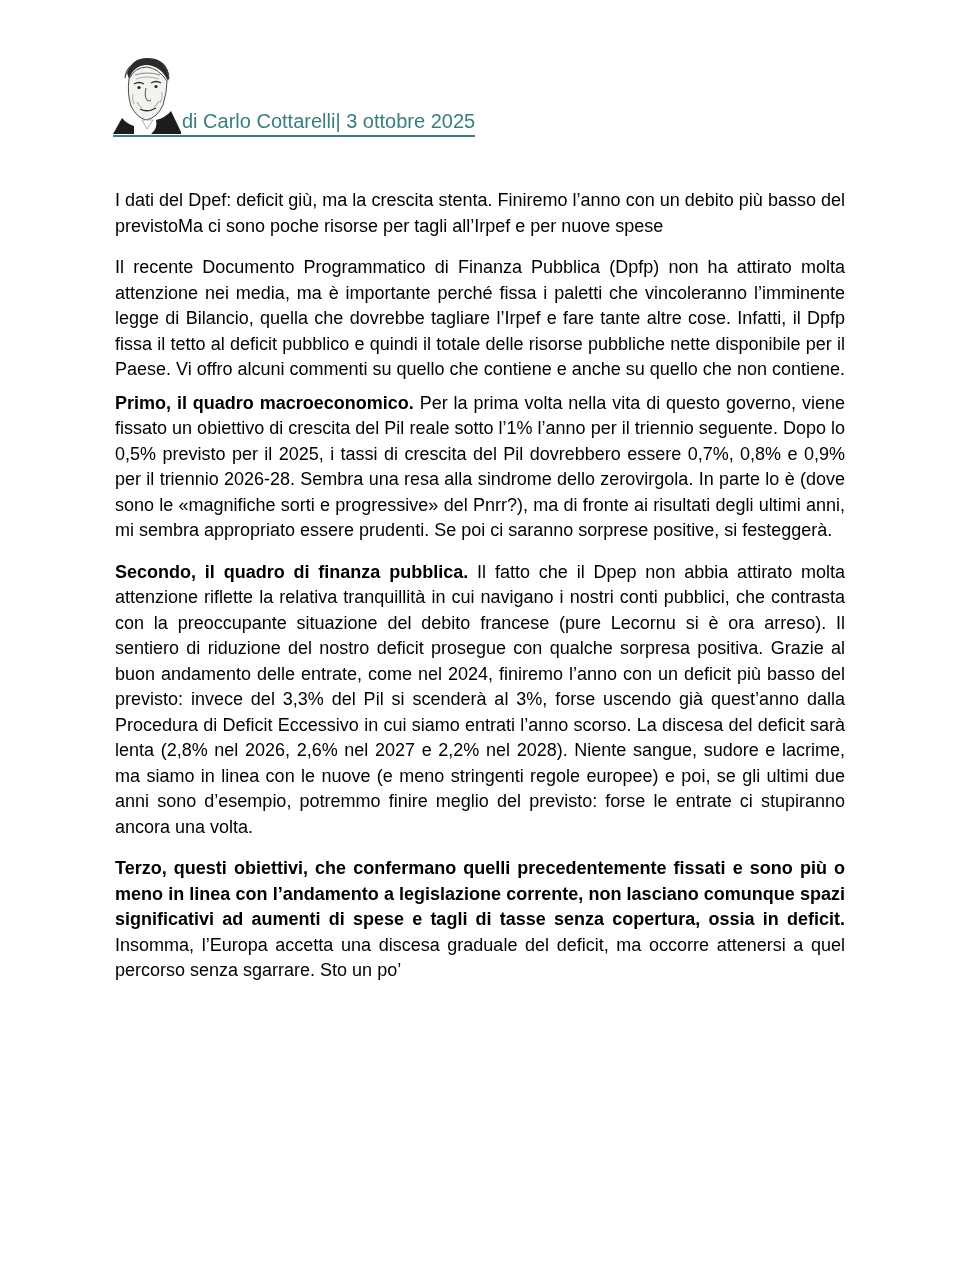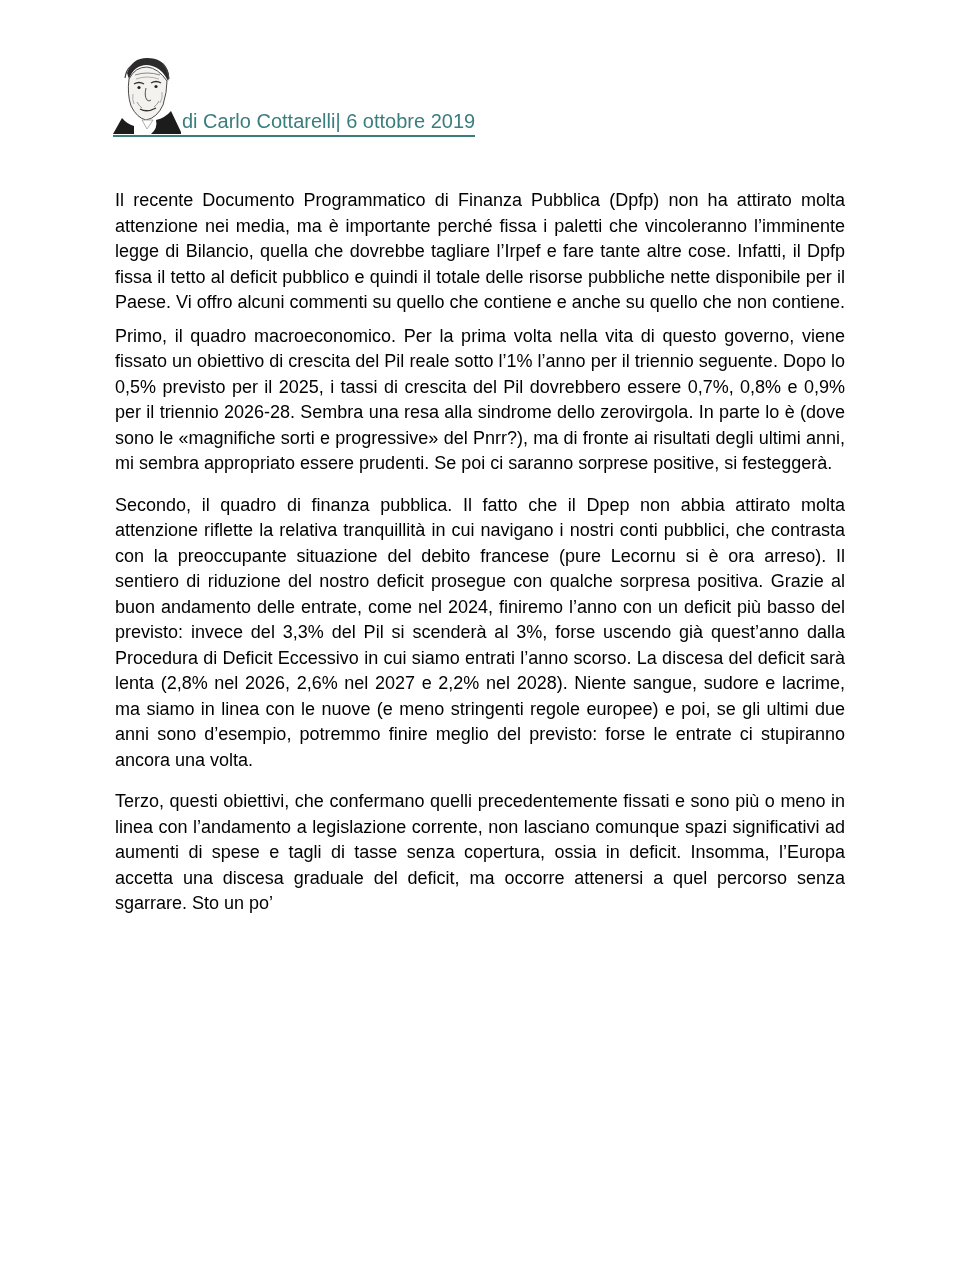--- a/index.html
+++ b/index.html
@@ -41,21 +41,21 @@
   }
 
   .body-text {
     margin: 50px 115px 0 115px;
     font-size: 18px;
     line-height: 25.5px;
     text-align: justify;
   }
   .body-text p { margin: 0 0 16px 0; }
   p.joined-top { margin-bottom: 8px; text-align-last: justify; }
-  b.lead { font-weight: 400; }
+  b.lead { font-weight: 700; }
 </style>
 </head>
 <body>
 
 <div class="page">
 
 
   <div class="byline-row">
     <a class="byline-link" href="#">
       <span class="portrait">
@@ -85,25 +85,26 @@
 
           <path d="M20,40 Q19,46 21,50" stroke="#9a9a9a" stroke-width="0.8" fill="none"></path>
           <path d="M49,38 Q50,44 47,49" stroke="#9a9a9a" stroke-width="0.8" fill="none"></path>
 
           <path d="M0,80 L9,64 Q14,70 21,72 L21,80 Z" fill="#1c1c1c"></path>
           <path d="M43,66 Q52,64 58,57 L68,78 L68,80 L38,80 Q45,74 43,66 Z" fill="#1c1c1c"></path>
 
           <path d="M29,66 L34,75 L40,66 Z" fill="#ffffff" stroke="#999999" stroke-width="0.8"></path>
         </svg>
       </span>
-      <span class="byline-text">di Carlo Cottarelli| 6 ottobre 2019</span>
+      <span class="byline-text">di Carlo Cottarelli| 3 ottobre 2025</span>
     </a>
   </div>
 
   <div class="body-text">
+    <p>I dati del Dpef: deficit giù, ma la crescita stenta. Finiremo l’anno con un debito più basso del previstoMa ci sono poche risorse per tagli all’Irpef e per nuove spese</p>
 
     <p class="joined-top"><span>Il recente Documento Programmatico di Finanza Pubblica (Dpfp) non ha attirato molta attenzione nei media, ma è importante perché fissa i paletti che vincoleranno l’imminente legge di Bilancio, quella che dovrebbe tagliare l’Irpef e fare tante altre cose. Infatti, il Dpfp fissa il tetto al deficit pubblico e quindi il totale delle risorse pubbliche nette disponibile per il Paese. Vi offro alcuni commenti su quello che contiene e anche su quello che non contiene.</span></p>
 
     <p><b class="lead">Primo, il quadro macroeconomico.</b><span> Per la prima volta nella vita di questo governo, viene fissato un obiettivo di crescita del Pil reale sotto l’1% l’anno per il triennio seguente. Dopo lo 0,5% previsto per il 2025, i tassi di crescita del Pil dovrebbero essere 0,7%, 0,8% e 0,9% per il triennio 2026-28. Sembra una resa alla sindrome dello zerovirgola. In parte lo è (dove sono le «magnifiche sorti e progressive» del Pnrr?), ma di fronte ai risultati degli ultimi anni, mi sembra appropriato essere prudenti. Se poi ci saranno sorprese positive, si festeggerà.</span></p>
 
     <p><b class="lead">Secondo, il quadro di finanza pubblica.</b><span> Il fatto che il Dpep non abbia attirato molta attenzione riflette la relativa tranquillità in cui navigano i nostri conti pubblici, che contrasta con la preoccupante situazione del debito francese (pure Lecornu si è ora arreso). Il sentiero di riduzione del nostro deficit prosegue con qualche sorpresa positiva. Grazie al buon andamento delle entrate, come nel 2024, finiremo l’anno con un deficit più basso del previsto: invece del 3,3% del Pil si scenderà al 3%, forse uscendo già quest’anno dalla Procedura di Deficit Eccessivo in cui siamo entrati l’anno scorso. La discesa del deficit sarà lenta (2,8% nel 2026, 2,6% nel 2027 e 2,2% nel 2028). Niente sangue, sudore e lacrime, ma siamo in linea con le nuove (e meno stringenti regole europee) e poi, se gli ultimi due anni sono d’esempio, potremmo finire meglio del previsto: forse le entrate ci stupiranno ancora una volta.</span></p>
 
     <p><b class="lead">Terzo, questi obiettivi, che confermano quelli precedentemente fissati e sono più o meno in linea con l’andamento a legislazione corrente, non lasciano comunque spazi significativi ad aumenti di spese e tagli di tasse senza copertura, ossia in deficit.</b><span> Insomma, l’Europa accetta una discesa graduale del deficit, ma occorre attenersi a quel percorso senza sgarrare. Sto un po’</span></p>
   </div>
 

